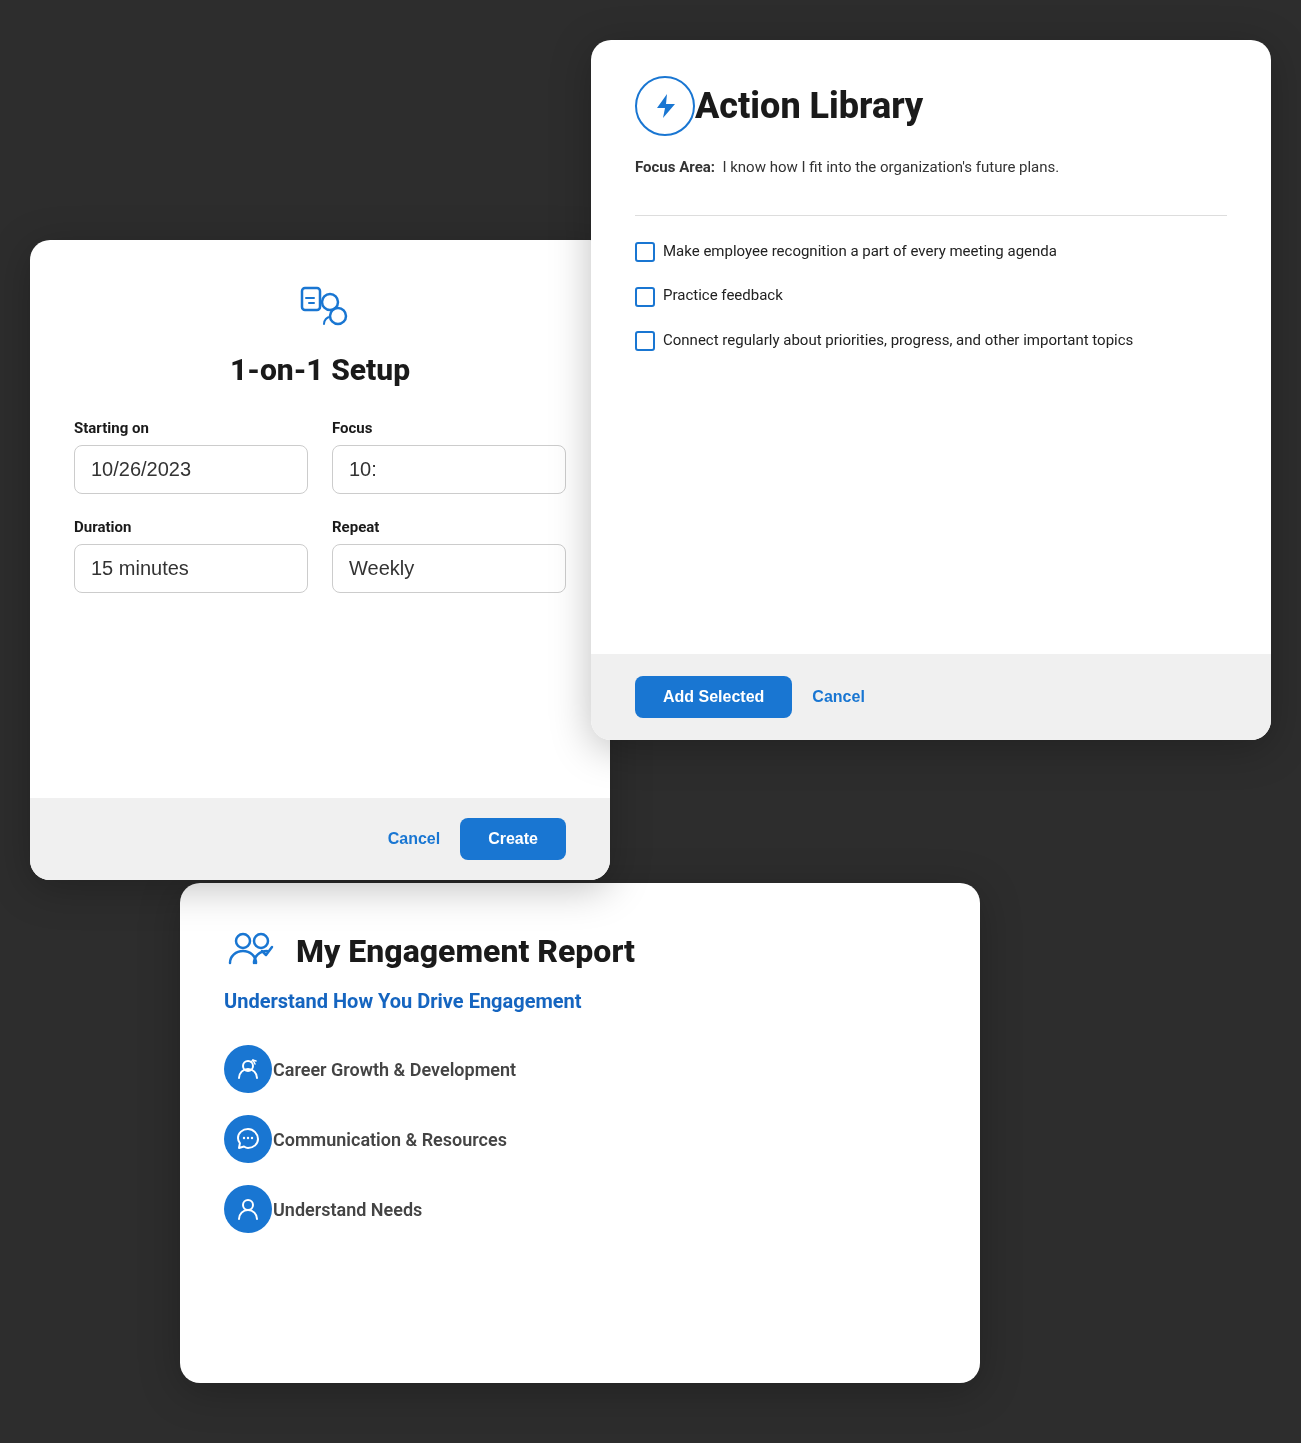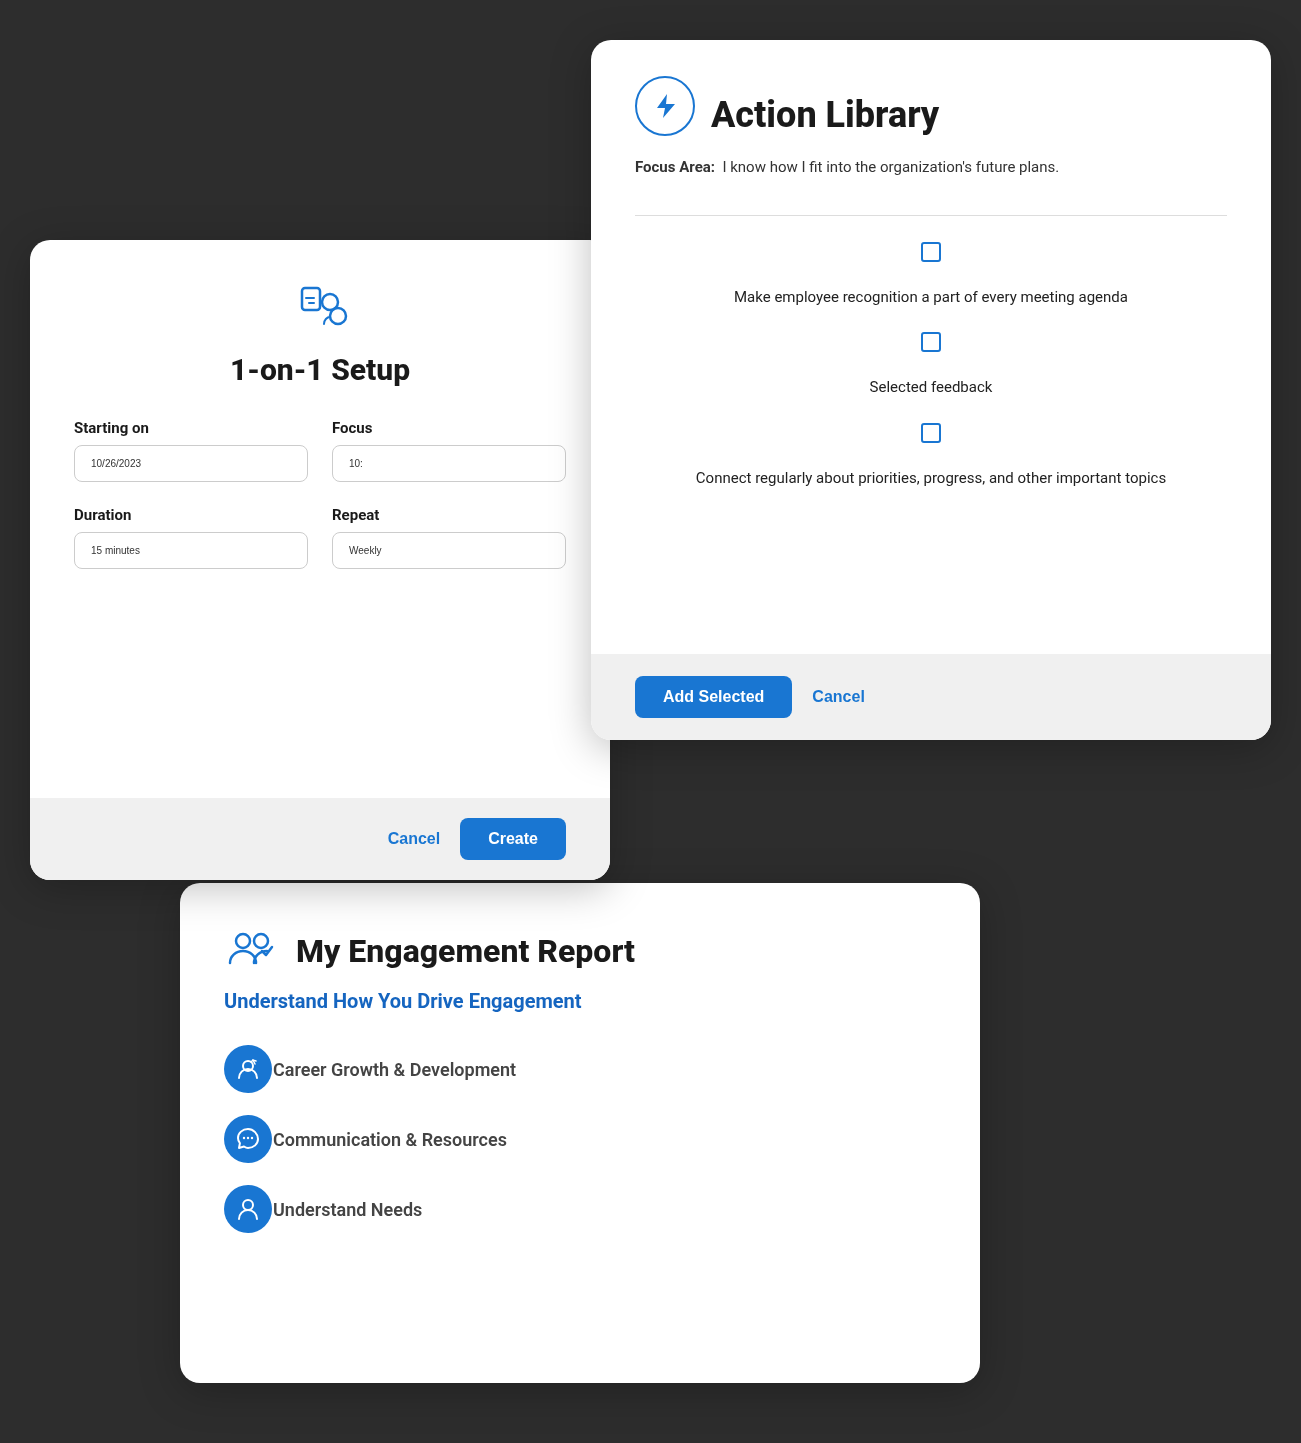--- a/index.html
+++ b/index.html
@@ -139,21 +139,21 @@
       color: #1a1a1a;
       margin-bottom: 8px;
       display: block;
     }
 
     .form-input {
       width: 100%;
       padding: 12px 16px;
       border: 1.5px solid #ccc;
       border-radius: 8px;
-      font-size: 10px;
+      font-size: 20px;
       color: #333;
       background: #fff;
     }
 
     .card-setup .card-footer {
       background: #f0f0f0;
       padding: 20px 44px;
       display: flex;
       align-items: center;
       justify-content: flex-end;
@@ -174,22 +174,21 @@
       right: 30px;
       z-index: 3;
     }
 
     .card-library .card-body {
       padding: 36px 44px 0 44px;
     }
 
     .library-header {
       display: flex;
-      align-items: flex-end;
-      gap: 16px;
+      align-items: center;
       margin-bottom: 20px;
     }
 
     .library-icon-wrap {
       width: 60px;
       height: 60px;
       border-radius: 50%;
       border: 2.5px solid #1976d2;
       display: flex;
       align-items: center;
@@ -215,24 +214,23 @@
     }
 
     .library-divider {
       border: none;
       border-top: 1.5px solid #ddd;
       margin-bottom: 24px;
     }
 
     .library-item {
       display: flex;
-      align-items: center;
-      gap: 24px;
+      align-items: flex-end;
+      gap: 8px;
       margin-bottom: 22px;
-      flex-direction: column;
     }
 
     .library-checkbox {
       width: 20px;
       height: 20px;
       border: 2px solid #1976d2;
       border-radius: 3px;
       flex-shrink: 0;
       margin-top: 2px;
       background: #fff;
@@ -393,21 +391,21 @@
 
     <hr class="library-divider">
 
     <div class="library-item">
       <div class="library-checkbox"></div>
       <span class="library-item-text">Make employee recognition a part of every meeting agenda</span>
     </div>
 
     <div class="library-item">
       <div class="library-checkbox"></div>
-      <span class="library-item-text">Selected feedback</span>
+      <span class="library-item-text">Practice feedback</span>
     </div>
 
     <div class="library-item">
       <div class="library-checkbox"></div>
       <span class="library-item-text">Connect regularly about priorities, progress, and other important topics</span>
     </div>
   </div>
   <div class="card-footer">
     <button class="btn-primary">Add Selected</button>
     <button class="btn-cancel">Cancel</button>

